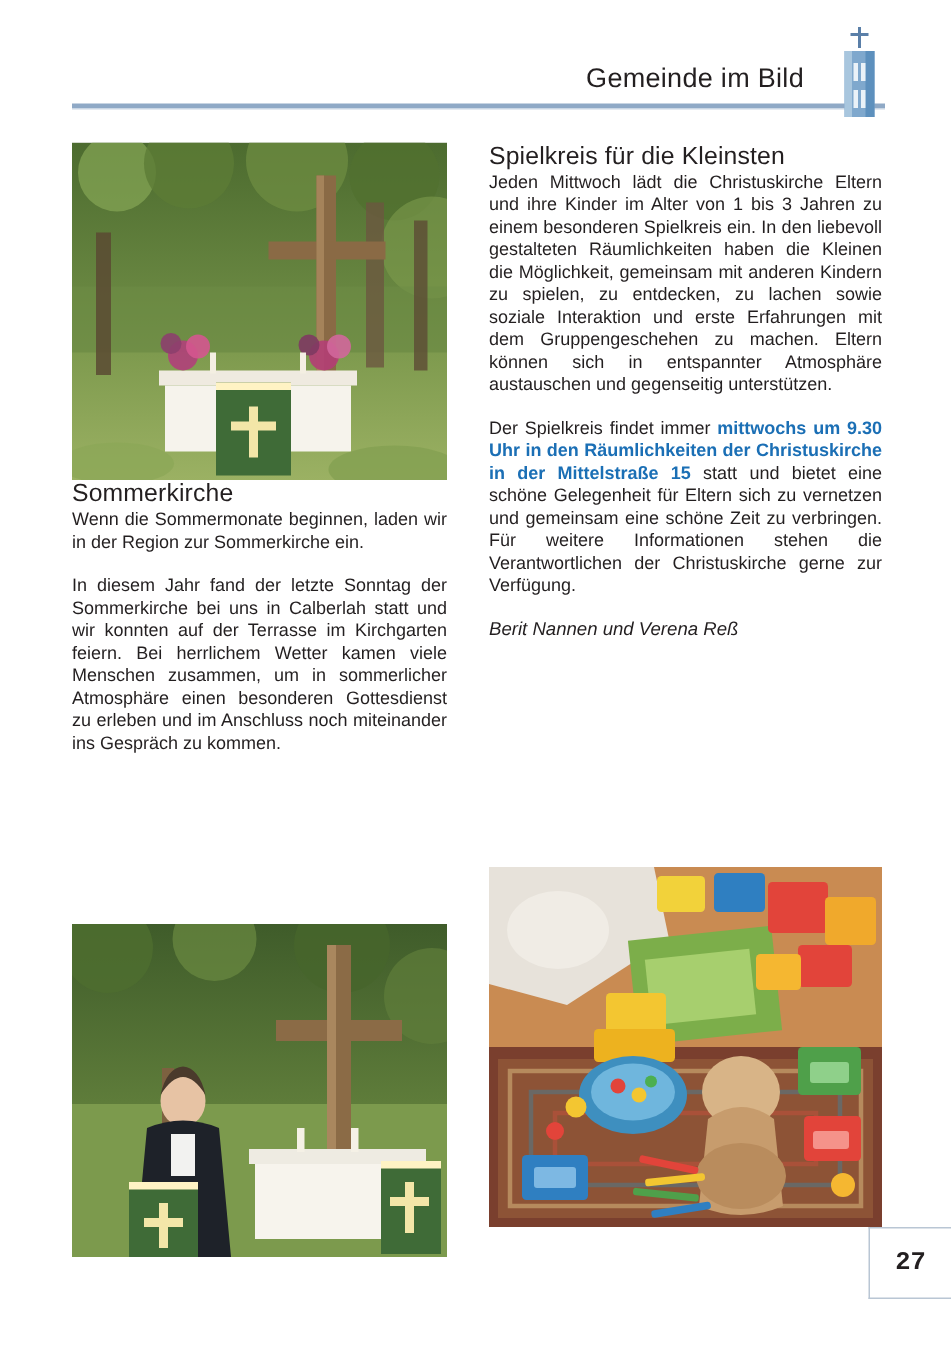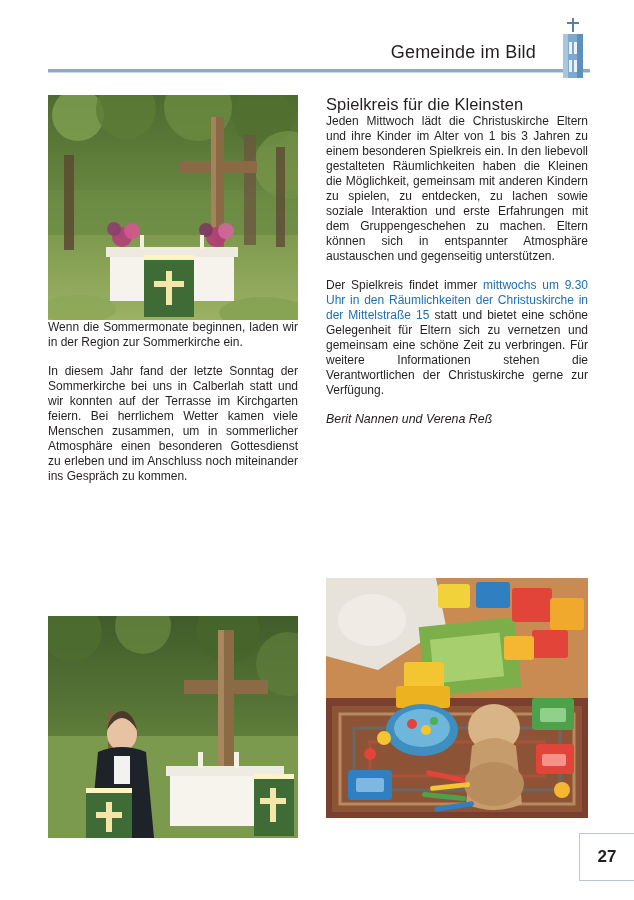--- a/index.html
+++ b/index.html
@@ -122,43 +122,44 @@
     margin: 0 0 14px 0;
     text-align: justify;
     text-justify: inter-word;
     hyphens: manual;
     color: #231f20;
   }
   p.body-text:last-child { margin-bottom: 0; }
 
   .accent {
     color: #1b6fb5;
-    font-weight: normal;
+    font-weight: bold;
   }
   .byline {
     font-size: 12.4px;
     font-style: italic;
     margin: 14px 0 0 0;
     color: #231f20;
   }
 
   
   .page-number-box {
     position: absolute;
     right: 0;
-    bottom: 19px;
+    bottom: 34px;
     width: 54px;
     height: 46px;
     border-top: 1px solid #b9c6d4;
     border-left: 1px solid #b9c6d4;
     border-bottom: 1px solid #b9c6d4;
     display: flex;
     align-items: center;
     justify-content: center;
     background: #ffffff;
+    font-family: Liberation Mono, monospace;
   }
   .page-number {
     font-size: 17px;
     font-weight: bold;
     color: #231f20;
   }
 </style>
 </head>
 <body>
 
@@ -226,20 +227,21 @@
       <circle cx="158" cy="135" r="7" fill="#7e3a62" opacity="0.9"></circle>
 
       <rect x="152" y="140" width="4" height="14" fill="#f4efe2"></rect>
       <rect x="92" y="140" width="4" height="14" fill="#f4efe2"></rect>
 
       <ellipse cx="30" cy="214" rx="38" ry="14" fill="#8ca758" opacity="0.8"></ellipse>
       <ellipse cx="215" cy="218" rx="44" ry="16" fill="#83a051" opacity="0.8"></ellipse>
     </svg>
   </div>
 
+  <h2 class="section-title left-title">Sommerkirche</h2>
 
   <p class="body-text">Wenn die Sommermonate beginnen, laden wir in der Region zur Sommerkirche ein.</p>
   <p class="body-text">In diesem Jahr fand der letzte Sonntag der Sommerkirche bei uns in Calberlah statt und wir konnten auf der Terrasse im Kirchgarten feiern. Bei herrlichem Wetter kamen viele Menschen zusammen, um in sommerlicher Atmosphäre einen besonderen Gottesdienst zu erleben und im Anschluss noch miteinander ins Gespräch zu kommen.</p>
 </div>
 
 <div class="photo" id="photo-pastor-altar">
   <svg width="250" height="222" viewBox="0 0 250 222" preserveAspectRatio="none">
     <defs>
       <linearGradient id="gFol2" x1="0" y1="0" x2="0" y2="1">
         <stop offset="0%" stop-color="#3f5c2a"></stop>

